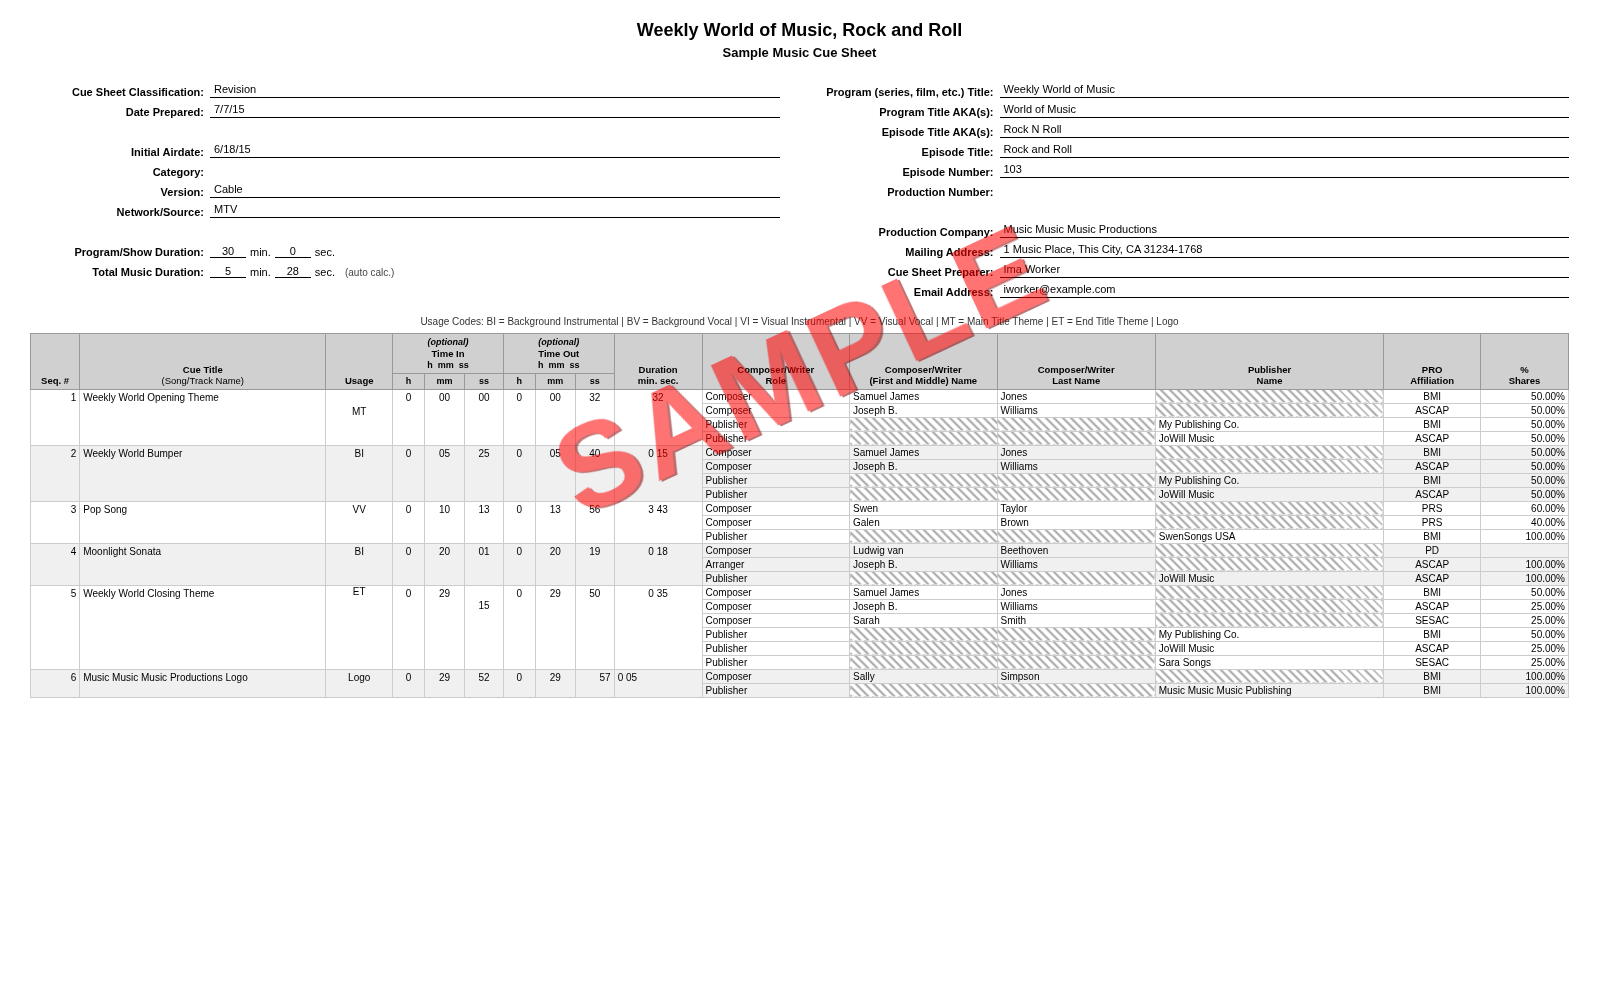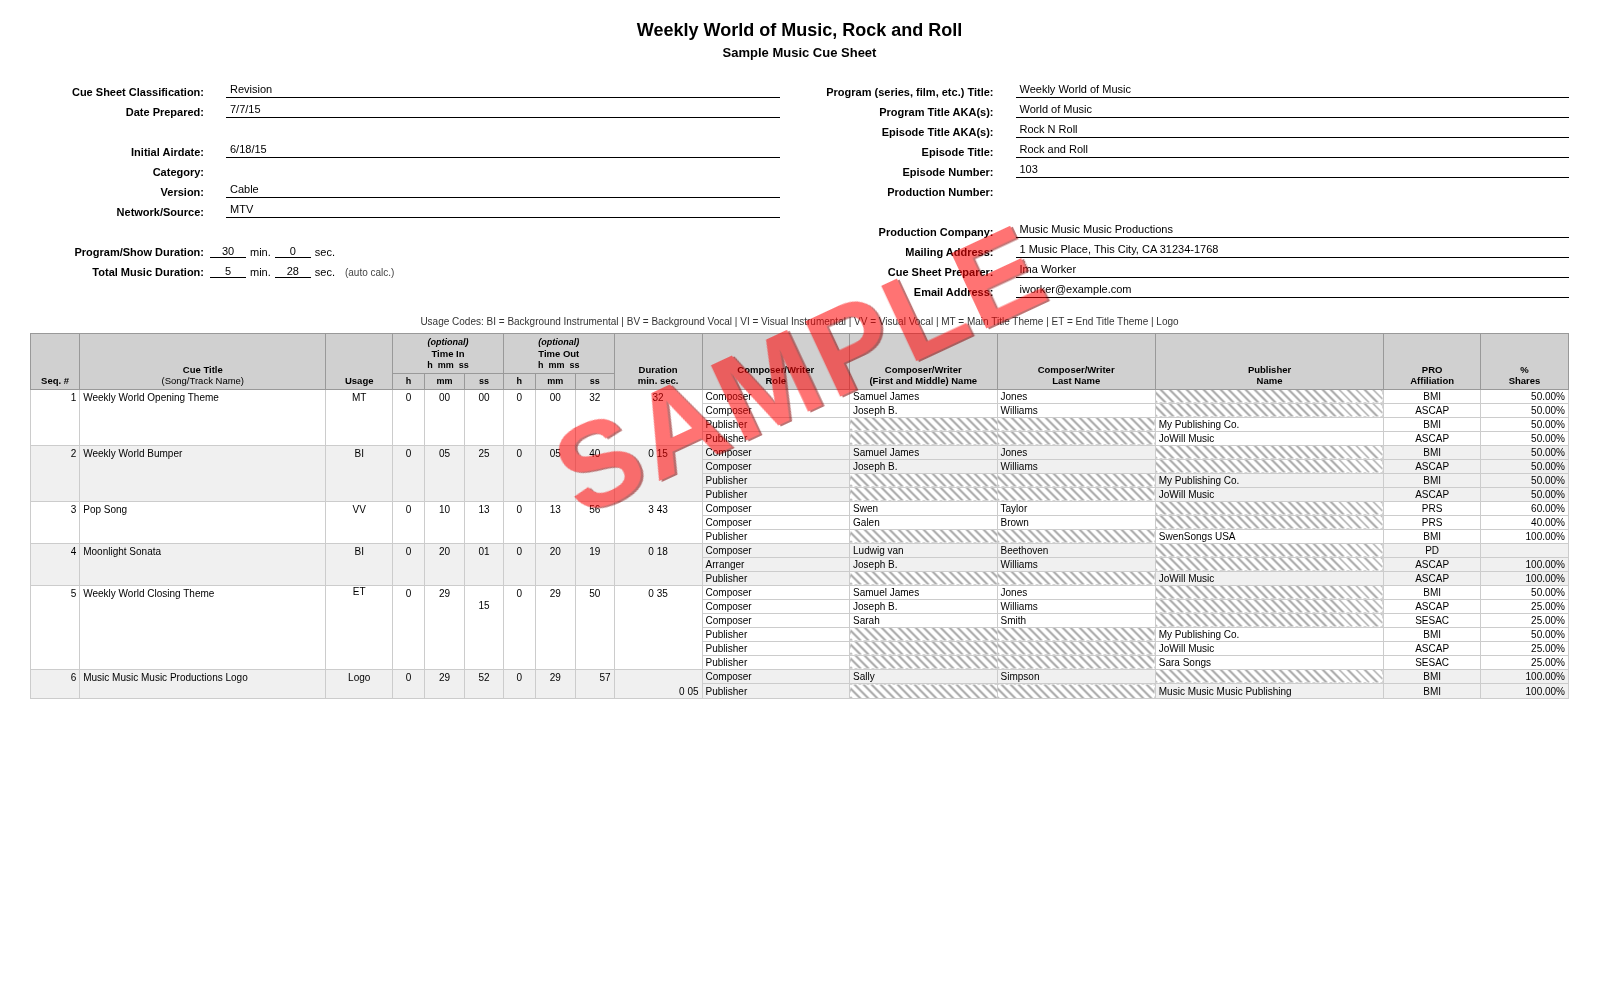--- a/index.html
+++ b/index.html
@@ -28,21 +28,20 @@
       margin-bottom: 16px;
     }
     .meta-left, .meta-right {
       flex: 1;
     }
     .meta-row {
       display: flex;
       align-items: flex-end;
       margin-bottom: 2px;
       min-height: 18px;
-      gap: 16px;
     }
     .meta-label {
       font-weight: bold;
       text-align: right;
       min-width: 180px;
       padding-right: 6px;
       white-space: nowrap;
       font-size: 11px;
     }
     .meta-value {
@@ -263,21 +262,21 @@
       <th style="width:22px;font-size:9px">ss</th>
       <th style="width:18px;font-size:9px">h</th>
       <th style="width:22px;font-size:9px">mm</th>
       <th style="width:22px;font-size:9px">ss</th>
     </tr>
   </thead>
   <tbody id="cue-tbody">
   <tr>
         <td rowspan="4" style="text-align: right; vertical-align: top; padding-top: 2px;">1</td>
         <td rowspan="4" style="vertical-align: top; padding-top: 2px;">Weekly World Opening Theme</td>
-        <td rowspan="4" style="text-align: center; vertical-align: top; padding-top: 2px;">MT</td>
+        <td rowspan="4" style="text-align: center; vertical-align: top; padding-top: 16px;">MT</td>
         <td rowspan="4" style="text-align: center; vertical-align: top; padding-top: 2px;">0</td>
         <td rowspan="4" style="text-align: center; vertical-align: top; padding-top: 2px;">00</td>
         <td rowspan="4" style="text-align: center; vertical-align: top; padding-top: 2px;">00</td>
         <td rowspan="4" style="text-align: center; vertical-align: top; padding-top: 2px;">0</td>
         <td rowspan="4" style="text-align: center; vertical-align: top; padding-top: 2px;">00</td>
         <td rowspan="4" style="text-align: center; vertical-align: top; padding-top: 2px;">32</td>
         <td rowspan="4" style="text-align: center; vertical-align: top; padding-top: 2px;">32</td>
         <td style="">Composer</td>
         <td style="">Samuel James</td>
         <td style="">Jones</td>
@@ -480,21 +479,21 @@
       <tr>
         <td rowspan="2" style="text-align: right; vertical-align: top; padding-top: 2px; background: rgb(240, 240, 240);">6</td>
         <td rowspan="2" style="vertical-align: top; padding-top: 2px; background: rgb(240, 240, 240);">Music Music Music Productions Logo</td>
         <td rowspan="2" style="text-align: center; vertical-align: top; padding-top: 2px; background: rgb(240, 240, 240);">Logo</td>
         <td rowspan="2" style="text-align: center; vertical-align: top; padding-top: 2px; background: rgb(240, 240, 240);">0</td>
         <td rowspan="2" style="text-align: center; vertical-align: top; padding-top: 2px; background: rgb(240, 240, 240);">29</td>
         <td rowspan="2" style="text-align: center; vertical-align: top; padding-top: 2px; background: rgb(240, 240, 240);">52</td>
         <td rowspan="2" style="text-align: center; vertical-align: top; padding-top: 2px; background: rgb(240, 240, 240);">0</td>
         <td rowspan="2" style="text-align: center; vertical-align: top; padding-top: 2px; background: rgb(240, 240, 240);">29</td>
         <td rowspan="2" style="text-align: right; vertical-align: top; padding-top: 2px; background: rgb(240, 240, 240);">57</td>
-        <td rowspan="2" style="text-align: right; vertical-align: top; padding-top: 16px; background: rgb(240, 240, 240);">0 05</td>
+        <td rowspan="2" style="text-align: left; vertical-align: top; padding-top: 2px; background: rgb(240, 240, 240);">0 05</td>
         <td style="background: rgb(240, 240, 240);">Composer</td>
         <td style="background: rgb(240, 240, 240);">Sally</td>
         <td style="background: rgb(240, 240, 240);">Simpson</td>
         <td style="background: repeating-linear-gradient(45deg, rgb(170, 170, 170), rgb(170, 170, 170) 2px, rgb(255, 255, 255) 2px, rgb(255, 255, 255) 6px);"></td>
         <td style="text-align: center; background: rgb(240, 240, 240);">BMI</td>
         <td style="text-align: right; background: rgb(240, 240, 240);">100.00%</td>
       </tr>
       <tr>
         <td style="background: rgb(240, 240, 240);">Publisher</td>
         <td style="background: repeating-linear-gradient(45deg, rgb(170, 170, 170), rgb(170, 170, 170) 2px, rgb(255, 255, 255) 2px, rgb(255, 255, 255) 6px);"></td>

